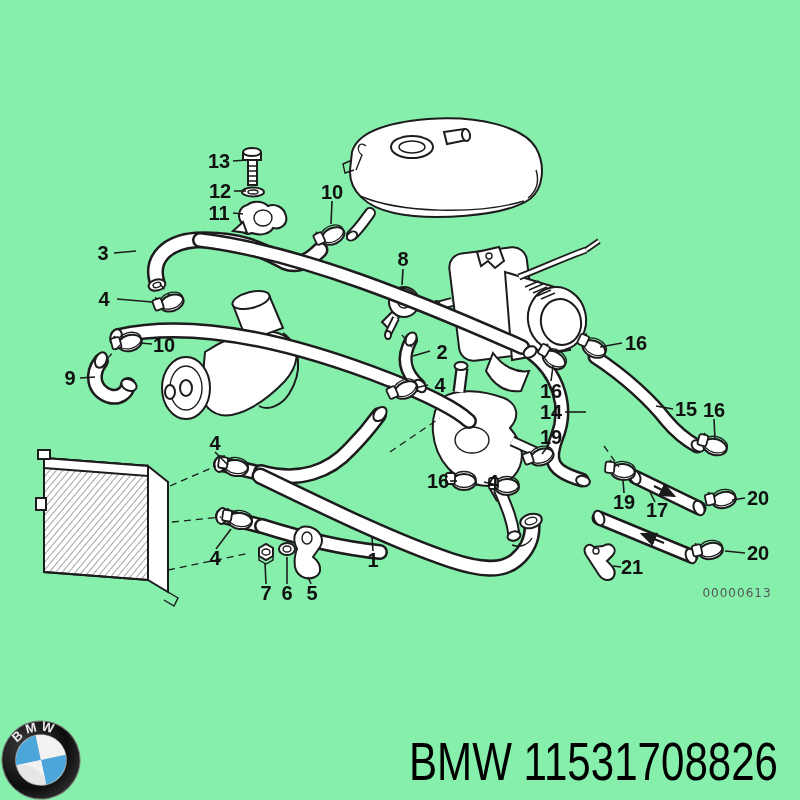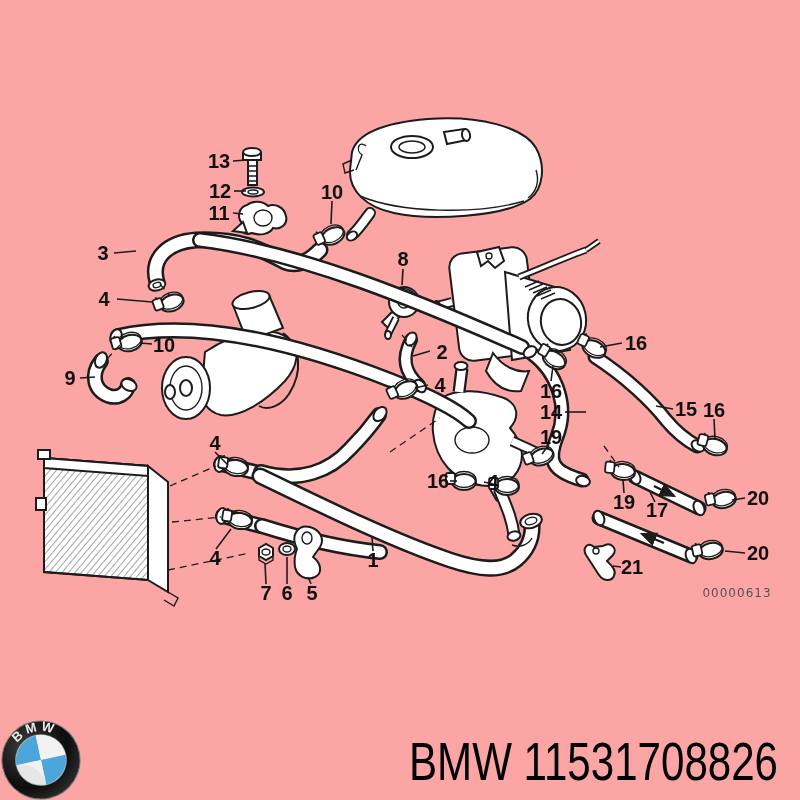--- a/index.html
+++ b/index.html
@@ -1,16 +1,16 @@
 <!DOCTYPE html>
 <html><head>
 <meta charset="utf-8">
 <style>
   html,body{margin:0;padding:0;background:#fff;}
-  .page{position:relative;width:800px;height:800px;background:#fca5a5;overflow:hidden;font-family:"Liberation Sans",sans-serif;}
+  .page{position:relative;width:800px;height:800px;background:#86efac;overflow:hidden;font-family:"Liberation Sans",sans-serif;}
   svg{display:block;}
   .ln{stroke:#1c1c1c;fill:none;}
   .part{fill:#ffffff;stroke:#1c1c1c;stroke-width:2;}
   .thin{stroke:#1c1c1c;stroke-width:1.4;fill:none;}
   .callout{font-family:"Liberation Sans",sans-serif;font-weight:bold;font-size:20px;fill:#111;text-anchor:middle;}
   .drawno{font-family:"DejaVu Sans",sans-serif;font-size:12px;fill:#555;letter-spacing:1px;text-anchor:middle;}
   .caption{font-family:"Liberation Sans",sans-serif;font-size:54px;fill:#000;}
   .logo-letters{font-family:"Liberation Sans",sans-serif;font-size:13px;font-weight:bold;fill:#ededed;letter-spacing:3.5px;}
 </style>
 </head>

